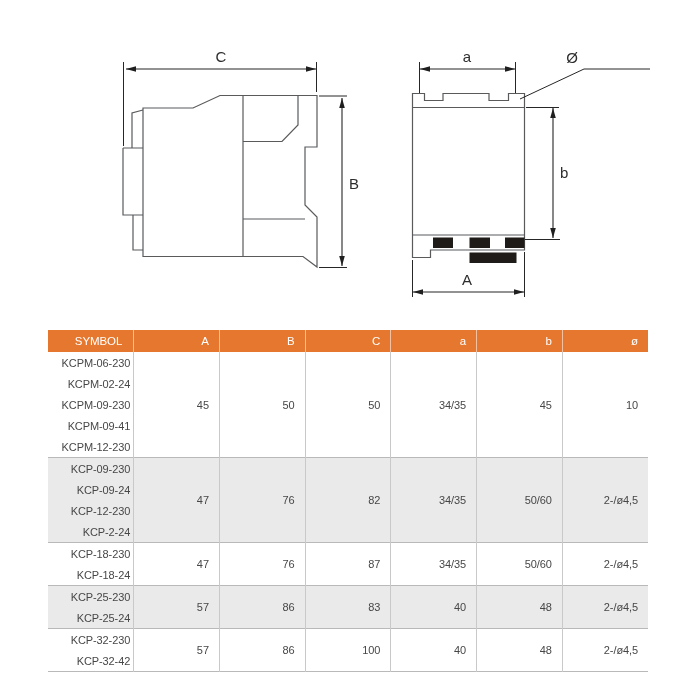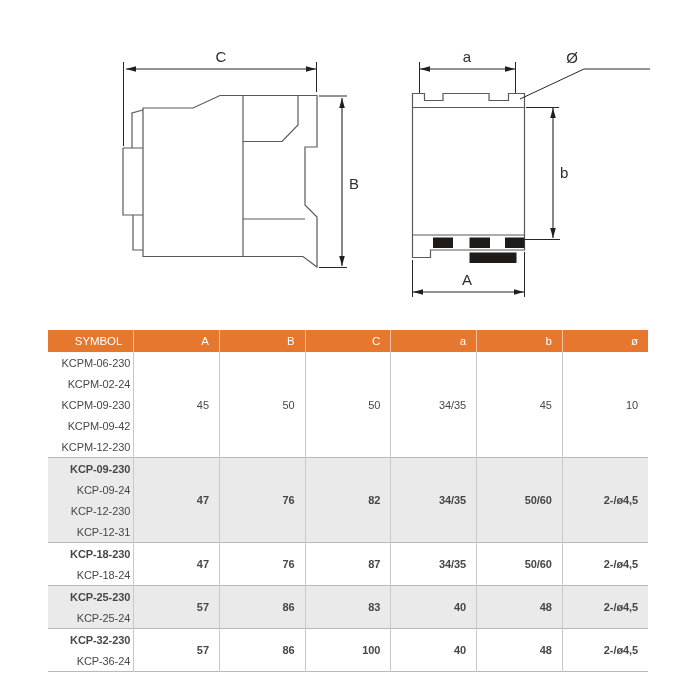--- a/index.html
+++ b/index.html
@@ -37,21 +37,21 @@
   }
   #dims-table th:first-child{padding-right:11px;}
   #dims-table th + th{border-left:1px solid rgba(255,255,255,0.55);}
   #dims-table td{
     height:21px;text-align:right;padding:0 10px 0 0;vertical-align:middle;
     white-space:nowrap;
     margin-top:40px;
   }
   #dims-table td.sym{padding-right:3px;}
   #dims-table td + td{border-left:1px solid var(--grid-v);}
-  #dims-table tr.group-start td{border-top:1px solid var(--grid-h);font-weight:bold;}
+  #dims-table tr.group-start td{border-top:1px solid var(--grid-h);}
   #dims-table tr.shaded td{background:var(--shaded-row-bg);}
 </style>
 </head>
 <body>
 
 <div id="canvas">
 
   <svg width="700" height="330" viewBox="0 0 700 330">
     <defs>
       <marker id="arr" markerUnits="userSpaceOnUse" markerWidth="12" markerHeight="9" refX="10" refY="4.5" orient="auto-start-reverse">
@@ -134,42 +134,42 @@
           <td rowspan="5">45</td>
           <td rowspan="5">10</td>
         </tr>
         <tr>
           <td class="sym">KCPM-02-24</td>
         </tr>
         <tr>
           <td class="sym">KCPM-09-230</td>
         </tr>
         <tr>
-          <td class="sym">KCPM-09-42</td>
+          <td class="sym">KCPM-09-41</td>
         </tr>
         <tr>
           <td class="sym">KCPM-12-230</td>
         </tr>
         <tr class="shaded group-start">
           <td class="sym">KCP-09-230</td>
           <td rowspan="4">47</td>
           <td rowspan="4">76</td>
           <td rowspan="4">82</td>
           <td rowspan="4">34/35</td>
           <td rowspan="4">50/60</td>
           <td rowspan="4">2-/ø4,5</td>
         </tr>
         <tr class="shaded">
           <td class="sym">KCP-09-24</td>
         </tr>
         <tr class="shaded">
           <td class="sym">KCP-12-230</td>
         </tr>
         <tr class="shaded">
-          <td class="sym">KCP-12-31</td>
+          <td class="sym">KCP-2-24</td>
         </tr>
         <tr class="group-start">
           <td class="sym">KCP-18-230</td>
           <td rowspan="2">47</td>
           <td rowspan="2">76</td>
           <td rowspan="2">87</td>
           <td rowspan="2">34/35</td>
           <td rowspan="2">50/60</td>
           <td rowspan="2">2-/ø4,5</td>
         </tr>
@@ -191,18 +191,18 @@
         <tr class="group-start">
           <td class="sym">KCP-32-230</td>
           <td rowspan="2">57</td>
           <td rowspan="2">86</td>
           <td rowspan="2">100</td>
           <td rowspan="2">40</td>
           <td rowspan="2">48</td>
           <td rowspan="2">2-/ø4,5</td>
         </tr>
         <tr>
-          <td class="sym">KCP-36-24</td>
+          <td class="sym">KCP-32-42</td>
         </tr>
       </tbody>
   </table>
 
 </div>
 
 </body></html>

